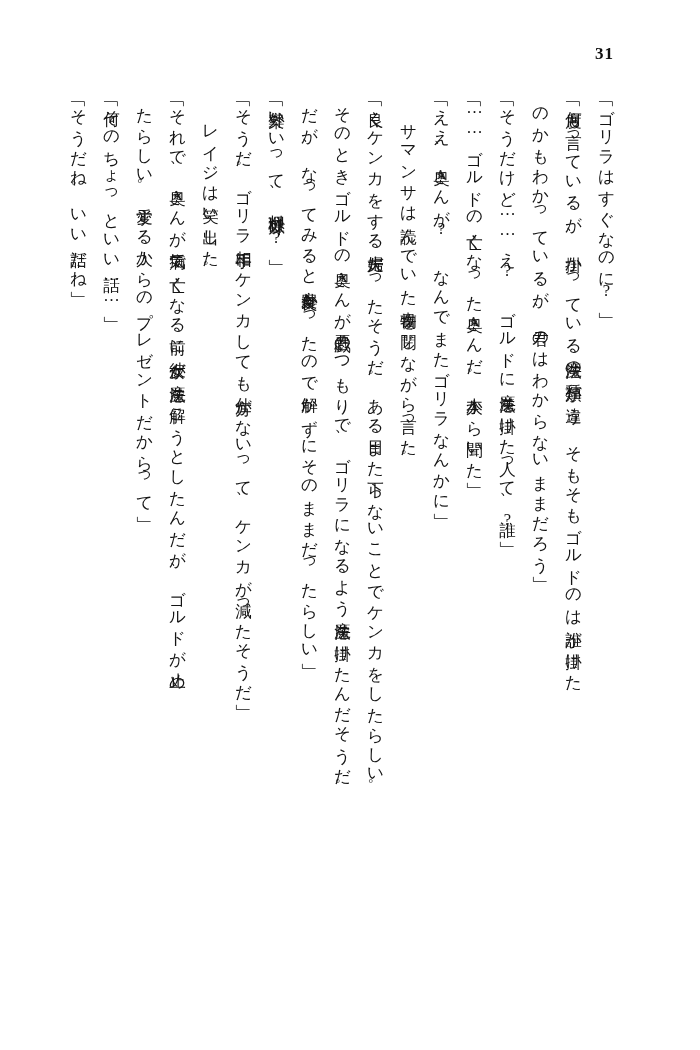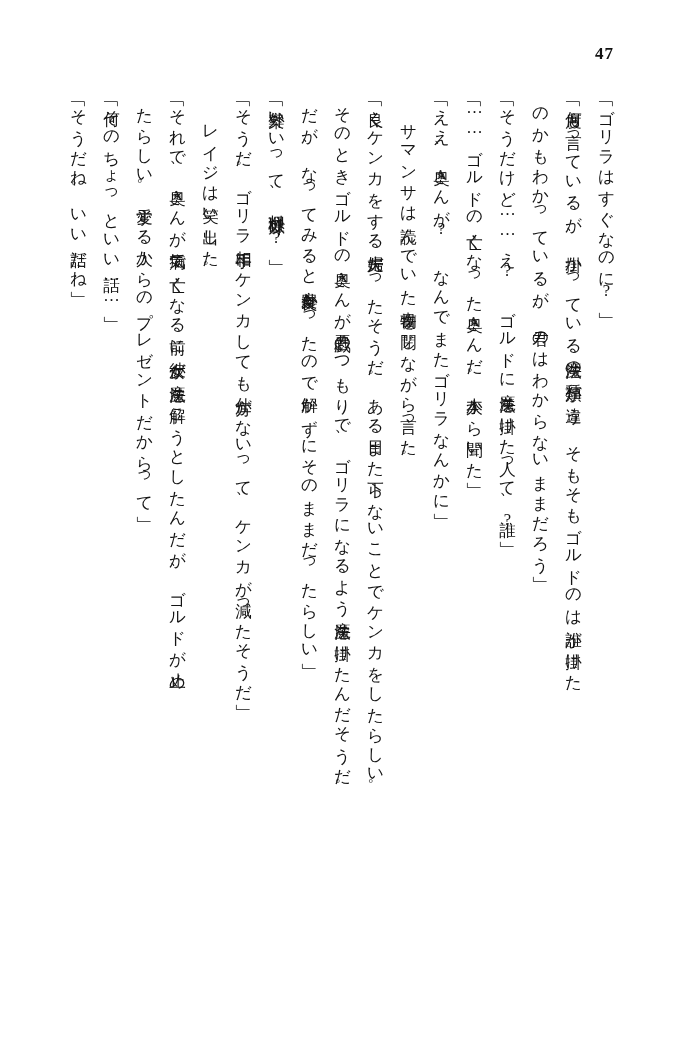--- a/index.html
+++ b/index.html
@@ -63,21 +63,21 @@
   }
   .line.indent {
     padding-top: 17px;
   }
 </style>
 </head>
 <body>
 
 <div class="page">
 
-  <div class="page-number">47</div>
+  <div class="page-number">31</div>
 
   <div class="text-body" id="text-body">
       <div class="line">「ゴリラはすぐなのに?」</div>
       <div class="line">「何度も言っているが、掛かっている魔法の種類が違う。そもそもゴルドのは誰が掛けた</div>
       <div class="line">のかもわかっているが、君のはわからないままだろう」</div>
       <div class="line">「そうだけど……え?　ゴルドに魔法を掛けた人って、誰?」</div>
       <div class="line">「……ゴルドの亡くなった奥さんだ。本人から聞いた」</div>
       <div class="line">「ええ、奥さんが?　なんでまたゴリラなんかに」</div>
       <div class="line indent">サマンサは読んでいた書物を閉じながら言った。</div>
       <div class="line">「良くケンカをする夫婦だったそうだ。ある日また下らないことでケンカをしたらしい。</div>

